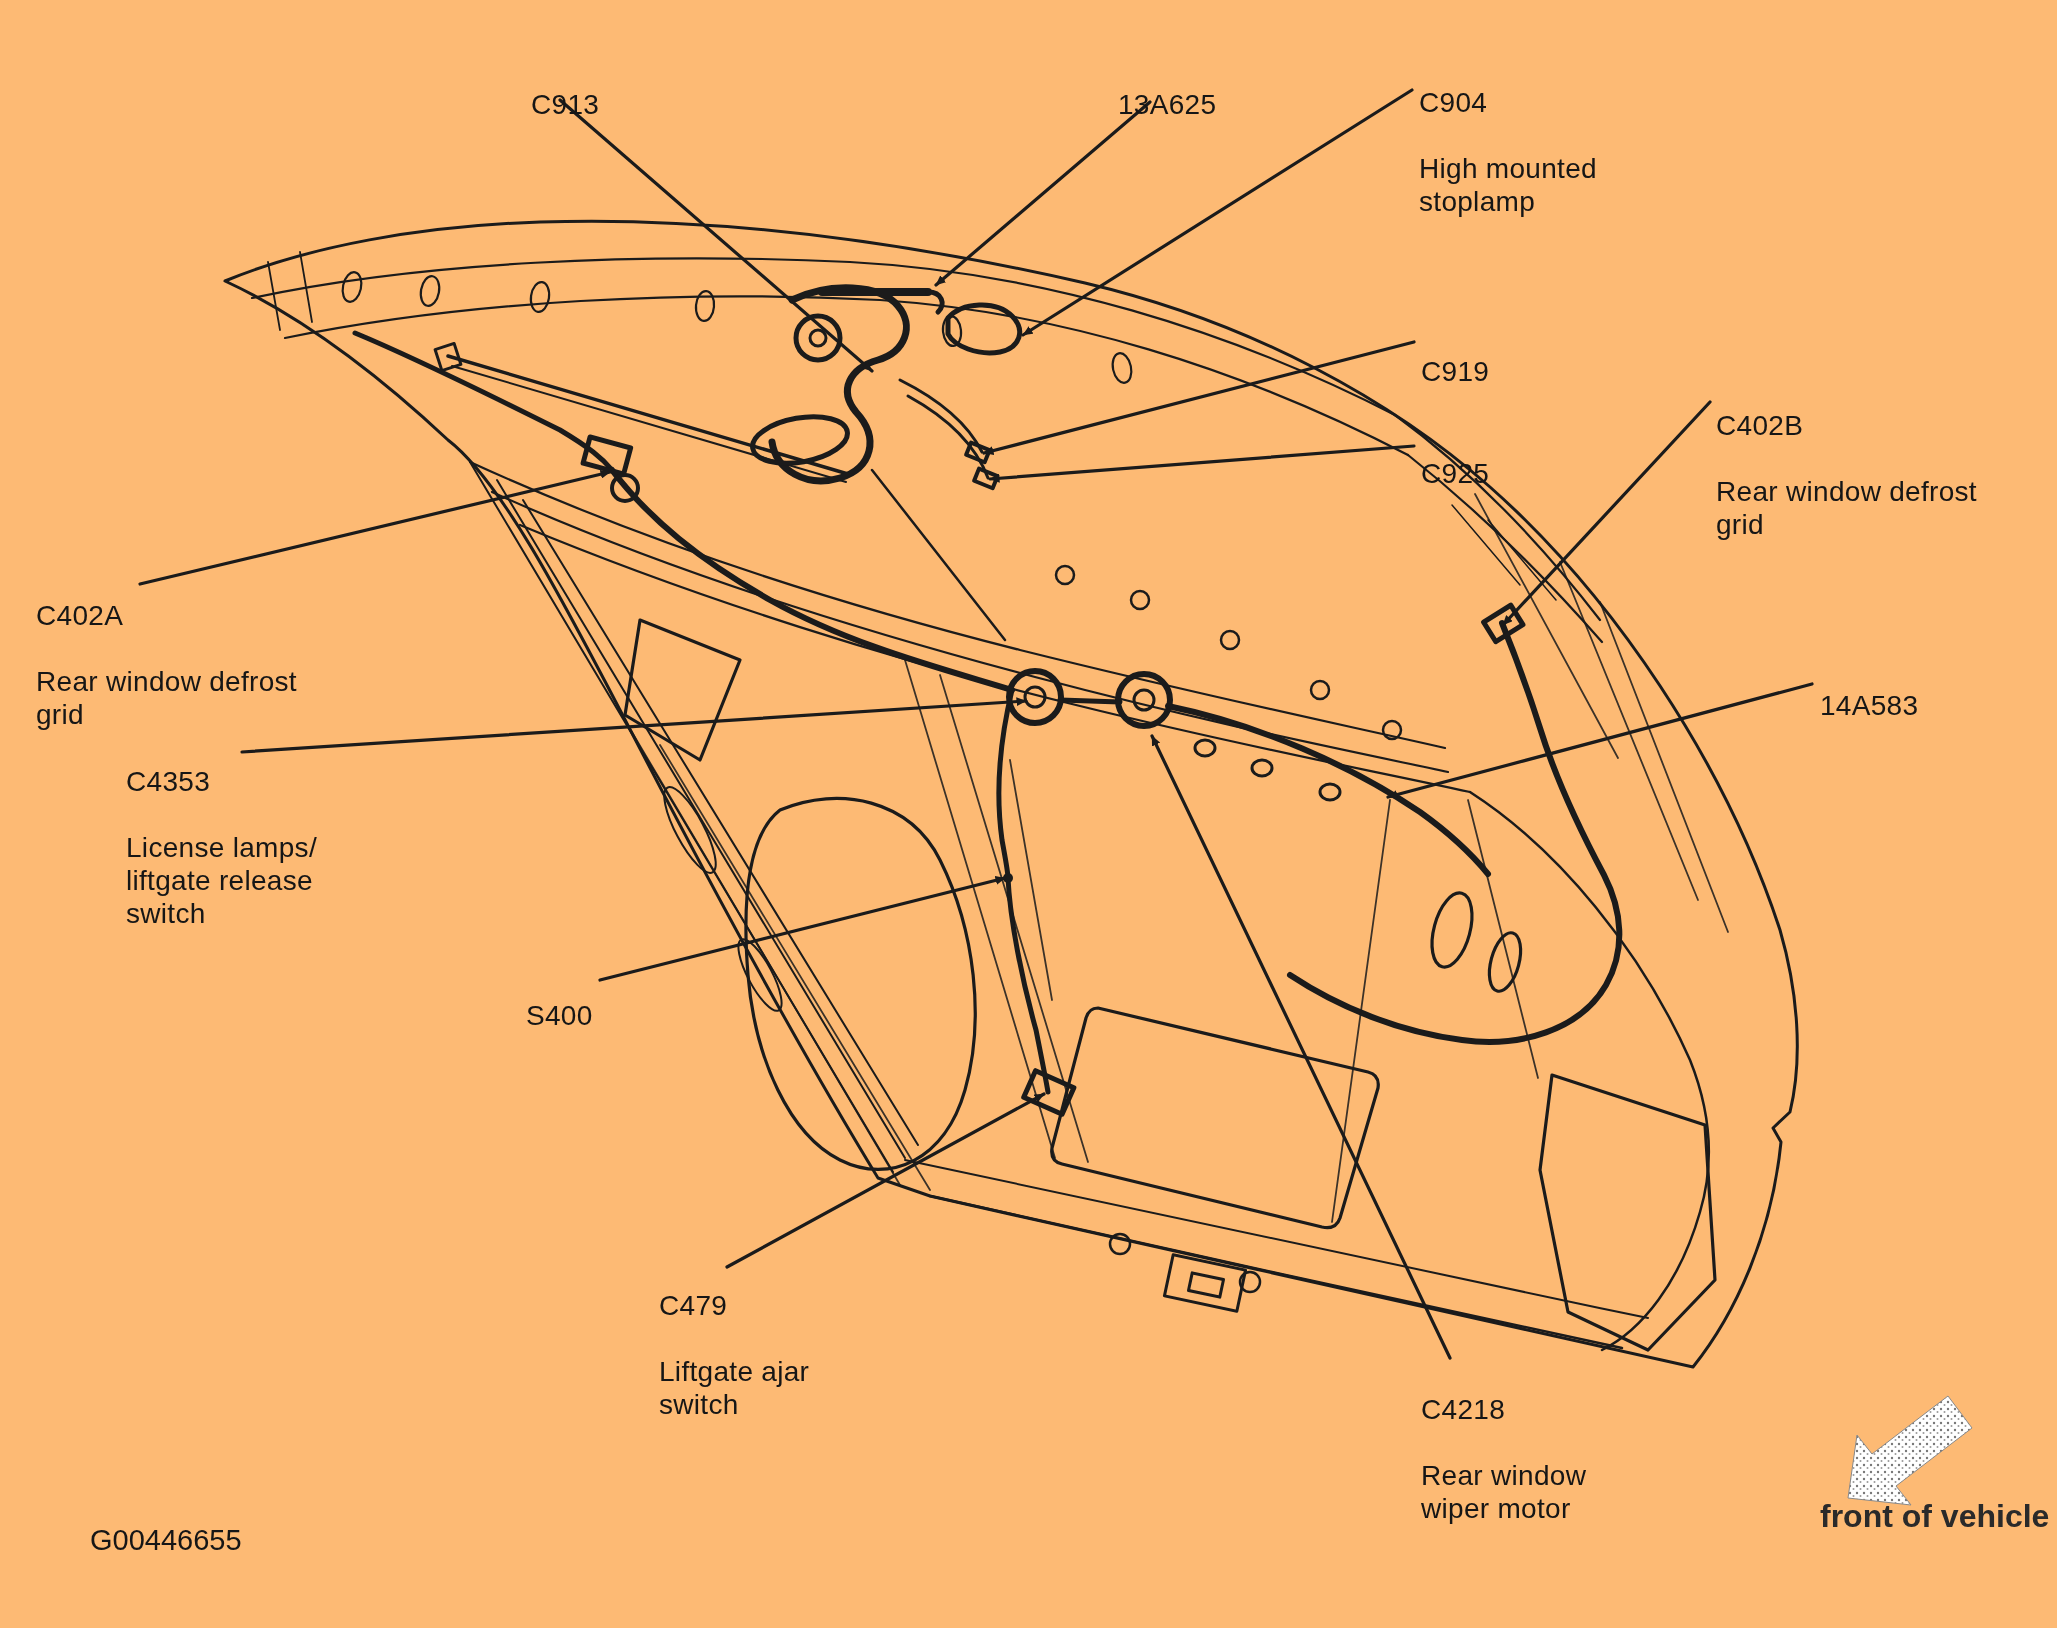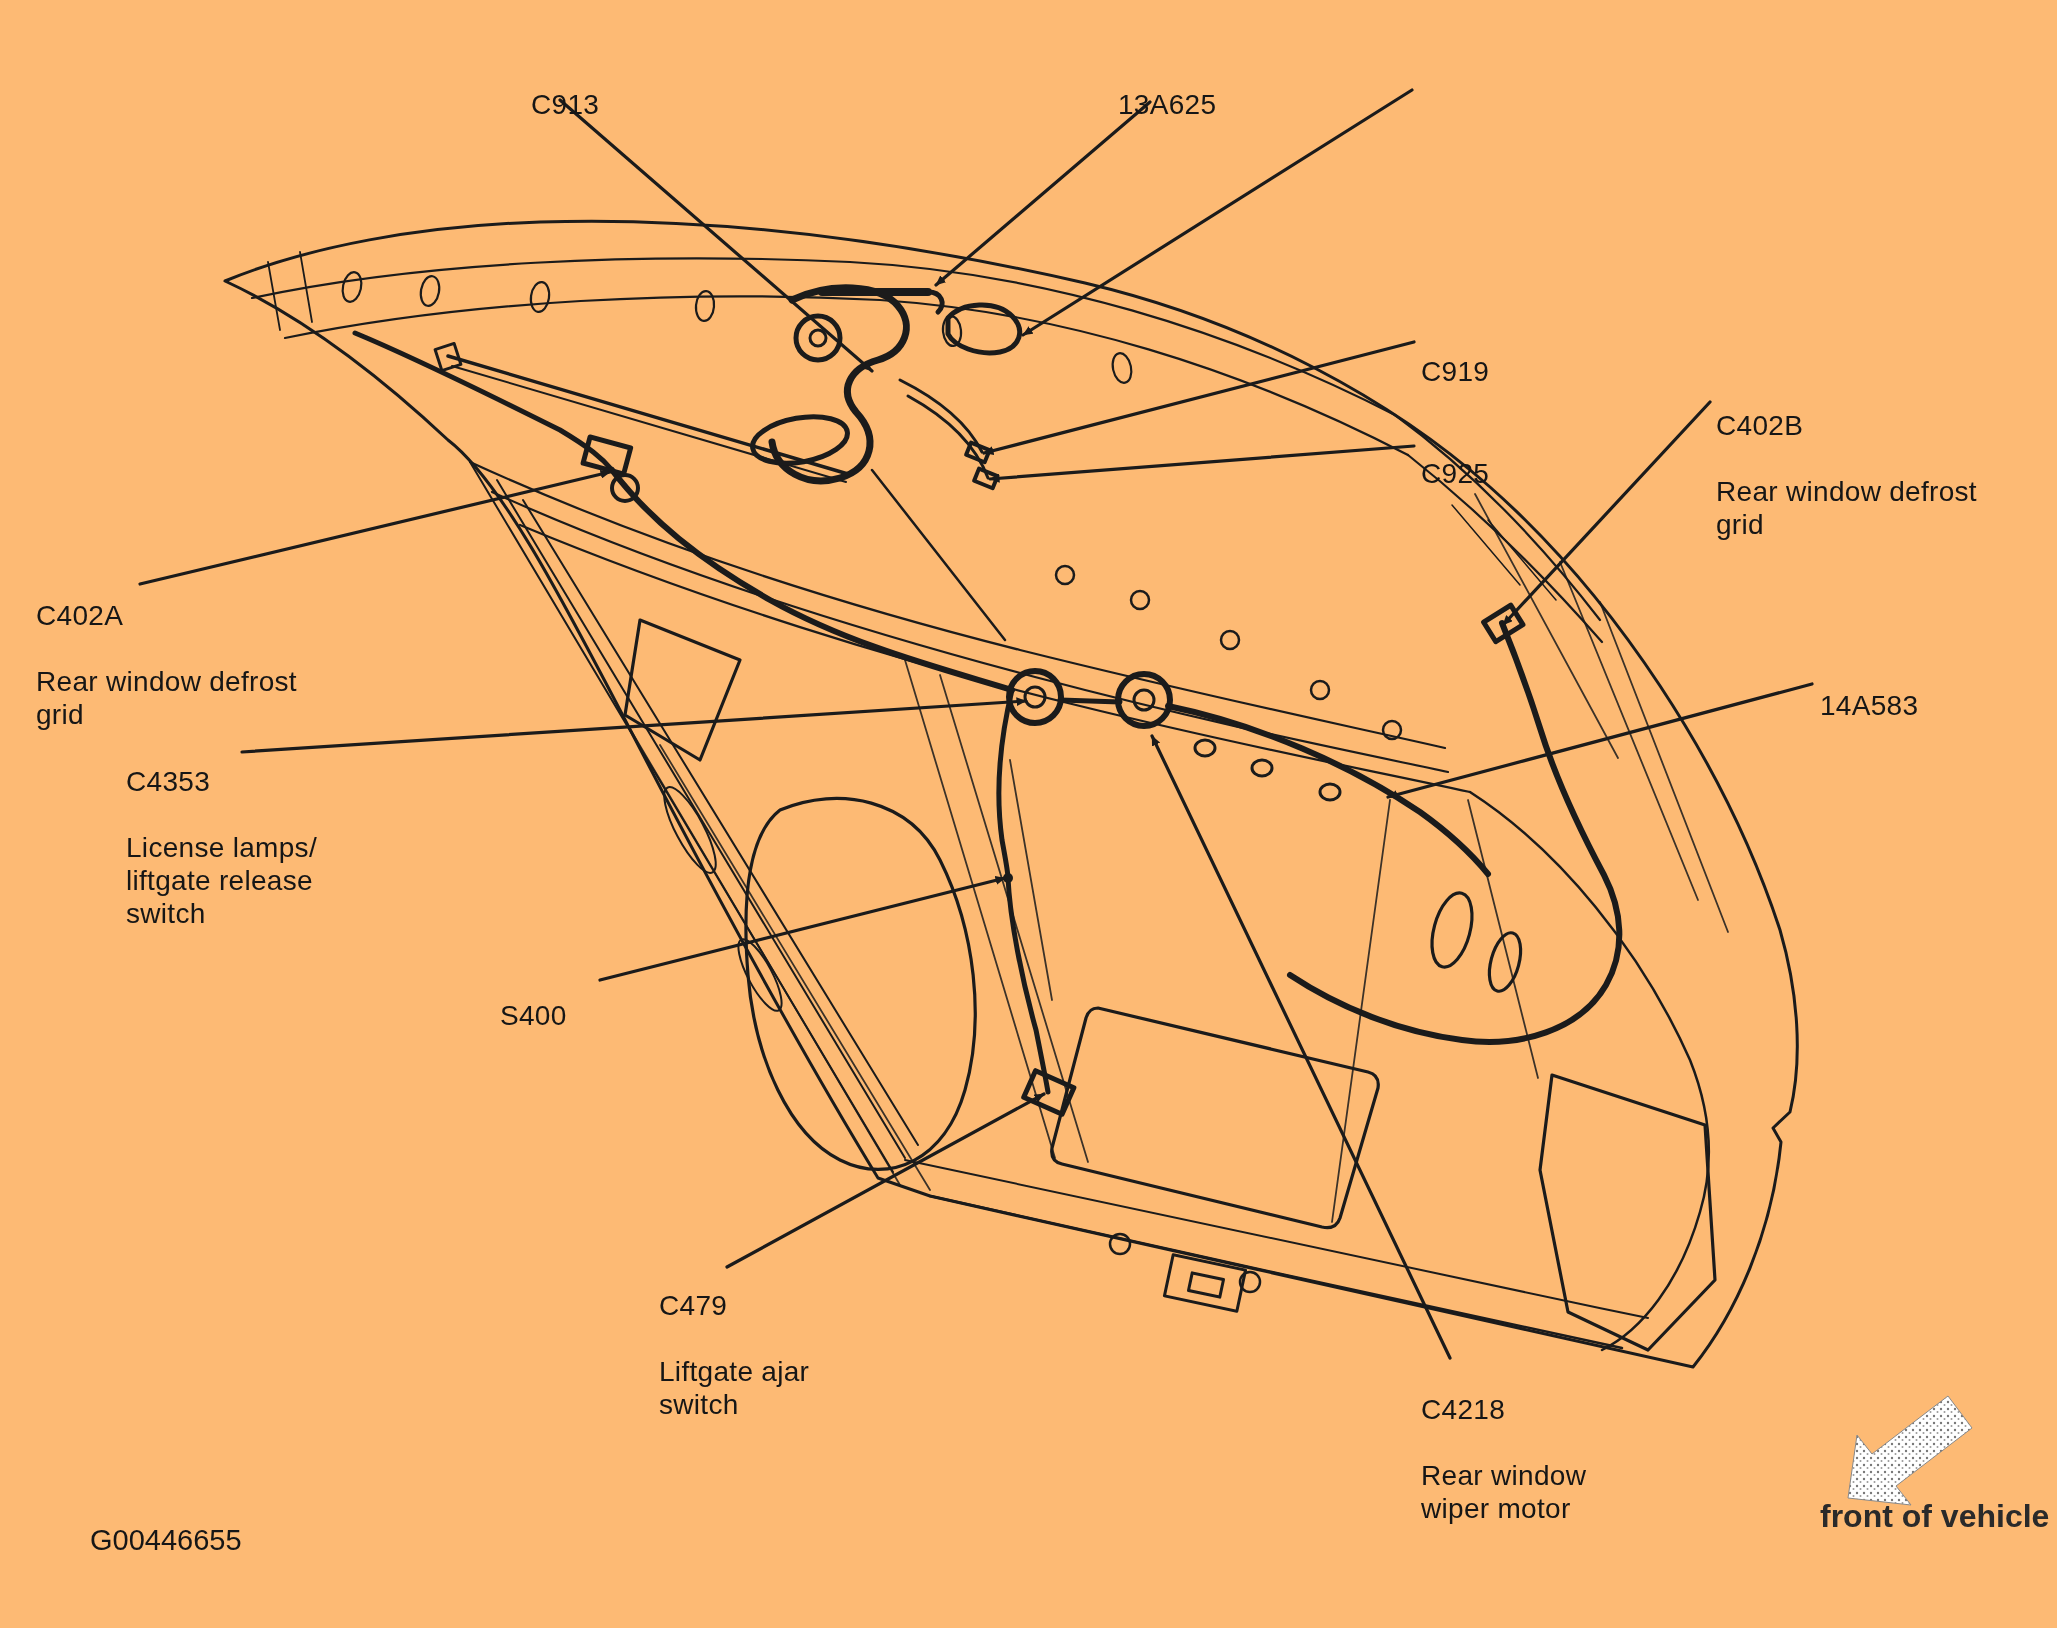--- a/index.html
+++ b/index.html
@@ -253,20 +253,25 @@
   </svg>
 
   <div class="callout" style="left:531px;top:55px">
     <div class="code">C913</div>
   </div>
 
   <div class="callout" style="left:1118px;top:55px">
     <div class="code">13A625</div>
   </div>
 
+  <div class="callout" style="left:1419px;top:53px">
+    <div class="code">C904</div>
+    <div class="desc">High mounted
+stoplamp</div>
+  </div>
 
   <div class="callout" style="left:1421px;top:322px">
     <div class="code">C919</div>
   </div>
 
   <div class="callout" style="left:1421px;top:424px">
     <div class="code">C925</div>
   </div>
 
   <div class="callout" style="left:1716px;top:376px">
@@ -285,21 +290,21 @@
     <div class="code">C4353</div>
     <div class="desc">License lamps/
 liftgate release
 switch</div>
   </div>
 
   <div class="callout" style="left:1820px;top:656px">
     <div class="code">14A583</div>
   </div>
 
-  <div class="callout" style="left:500px;top:966px">
+  <div class="callout" style="left:526px;top:966px">
     <div class="code">S400</div>
   </div>
 
   <div class="callout" style="left:659px;top:1256px">
     <div class="code">C479</div>
     <div class="desc">Liftgate ajar
 switch</div>
   </div>
 
   <div class="callout" style="left:1421px;top:1360px">

